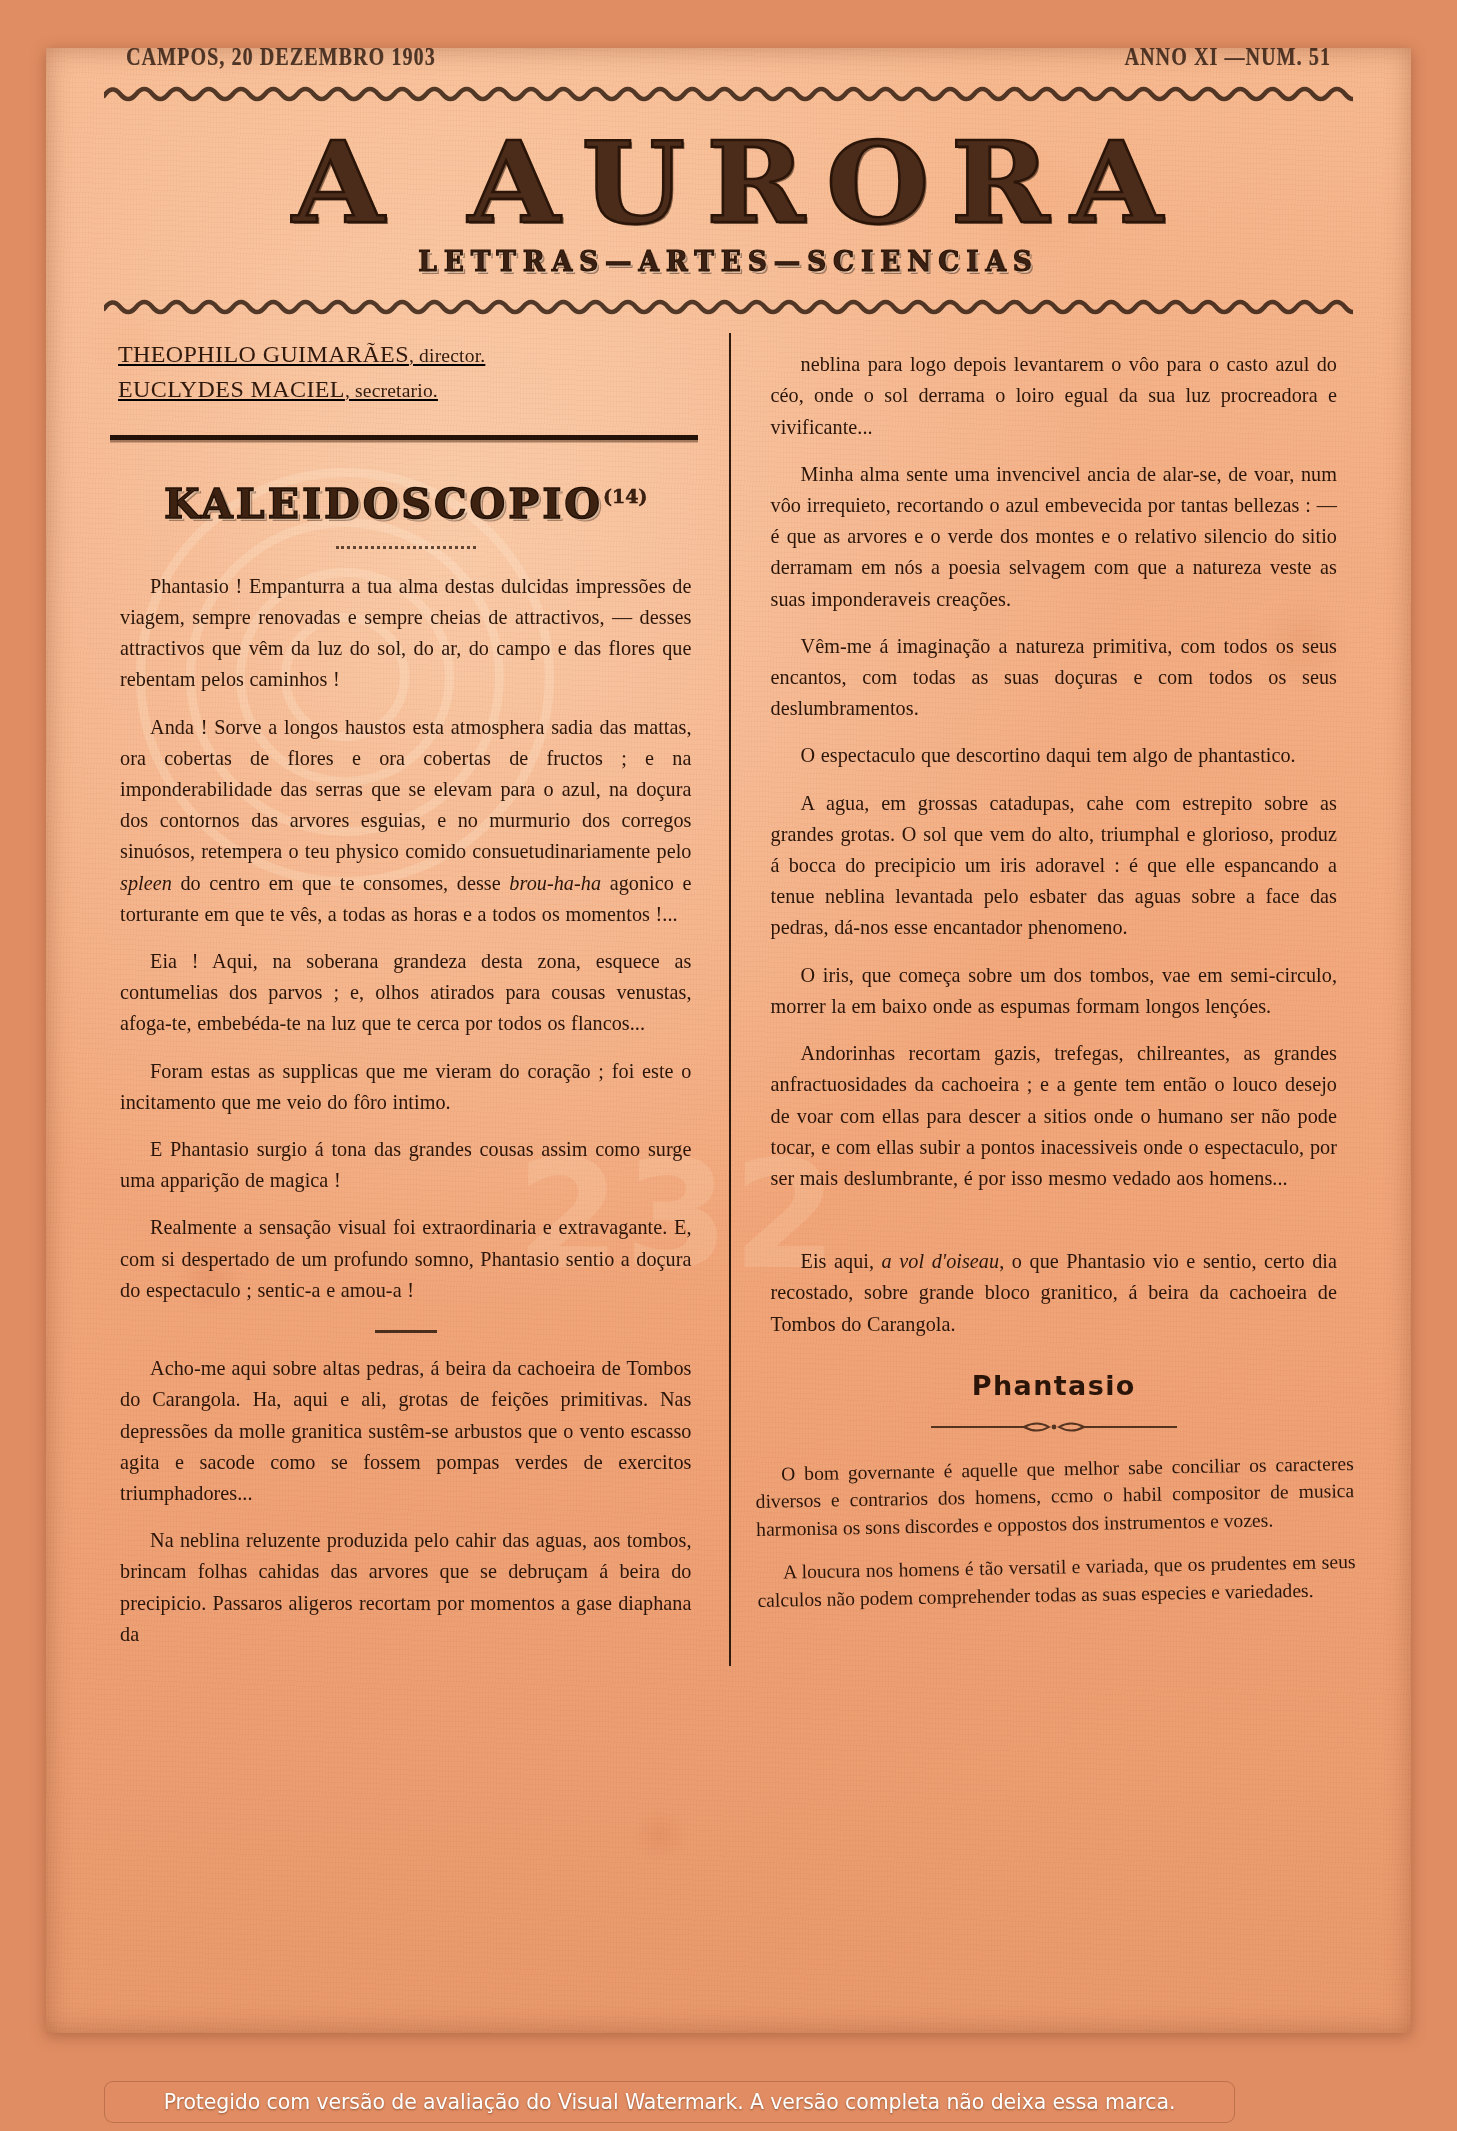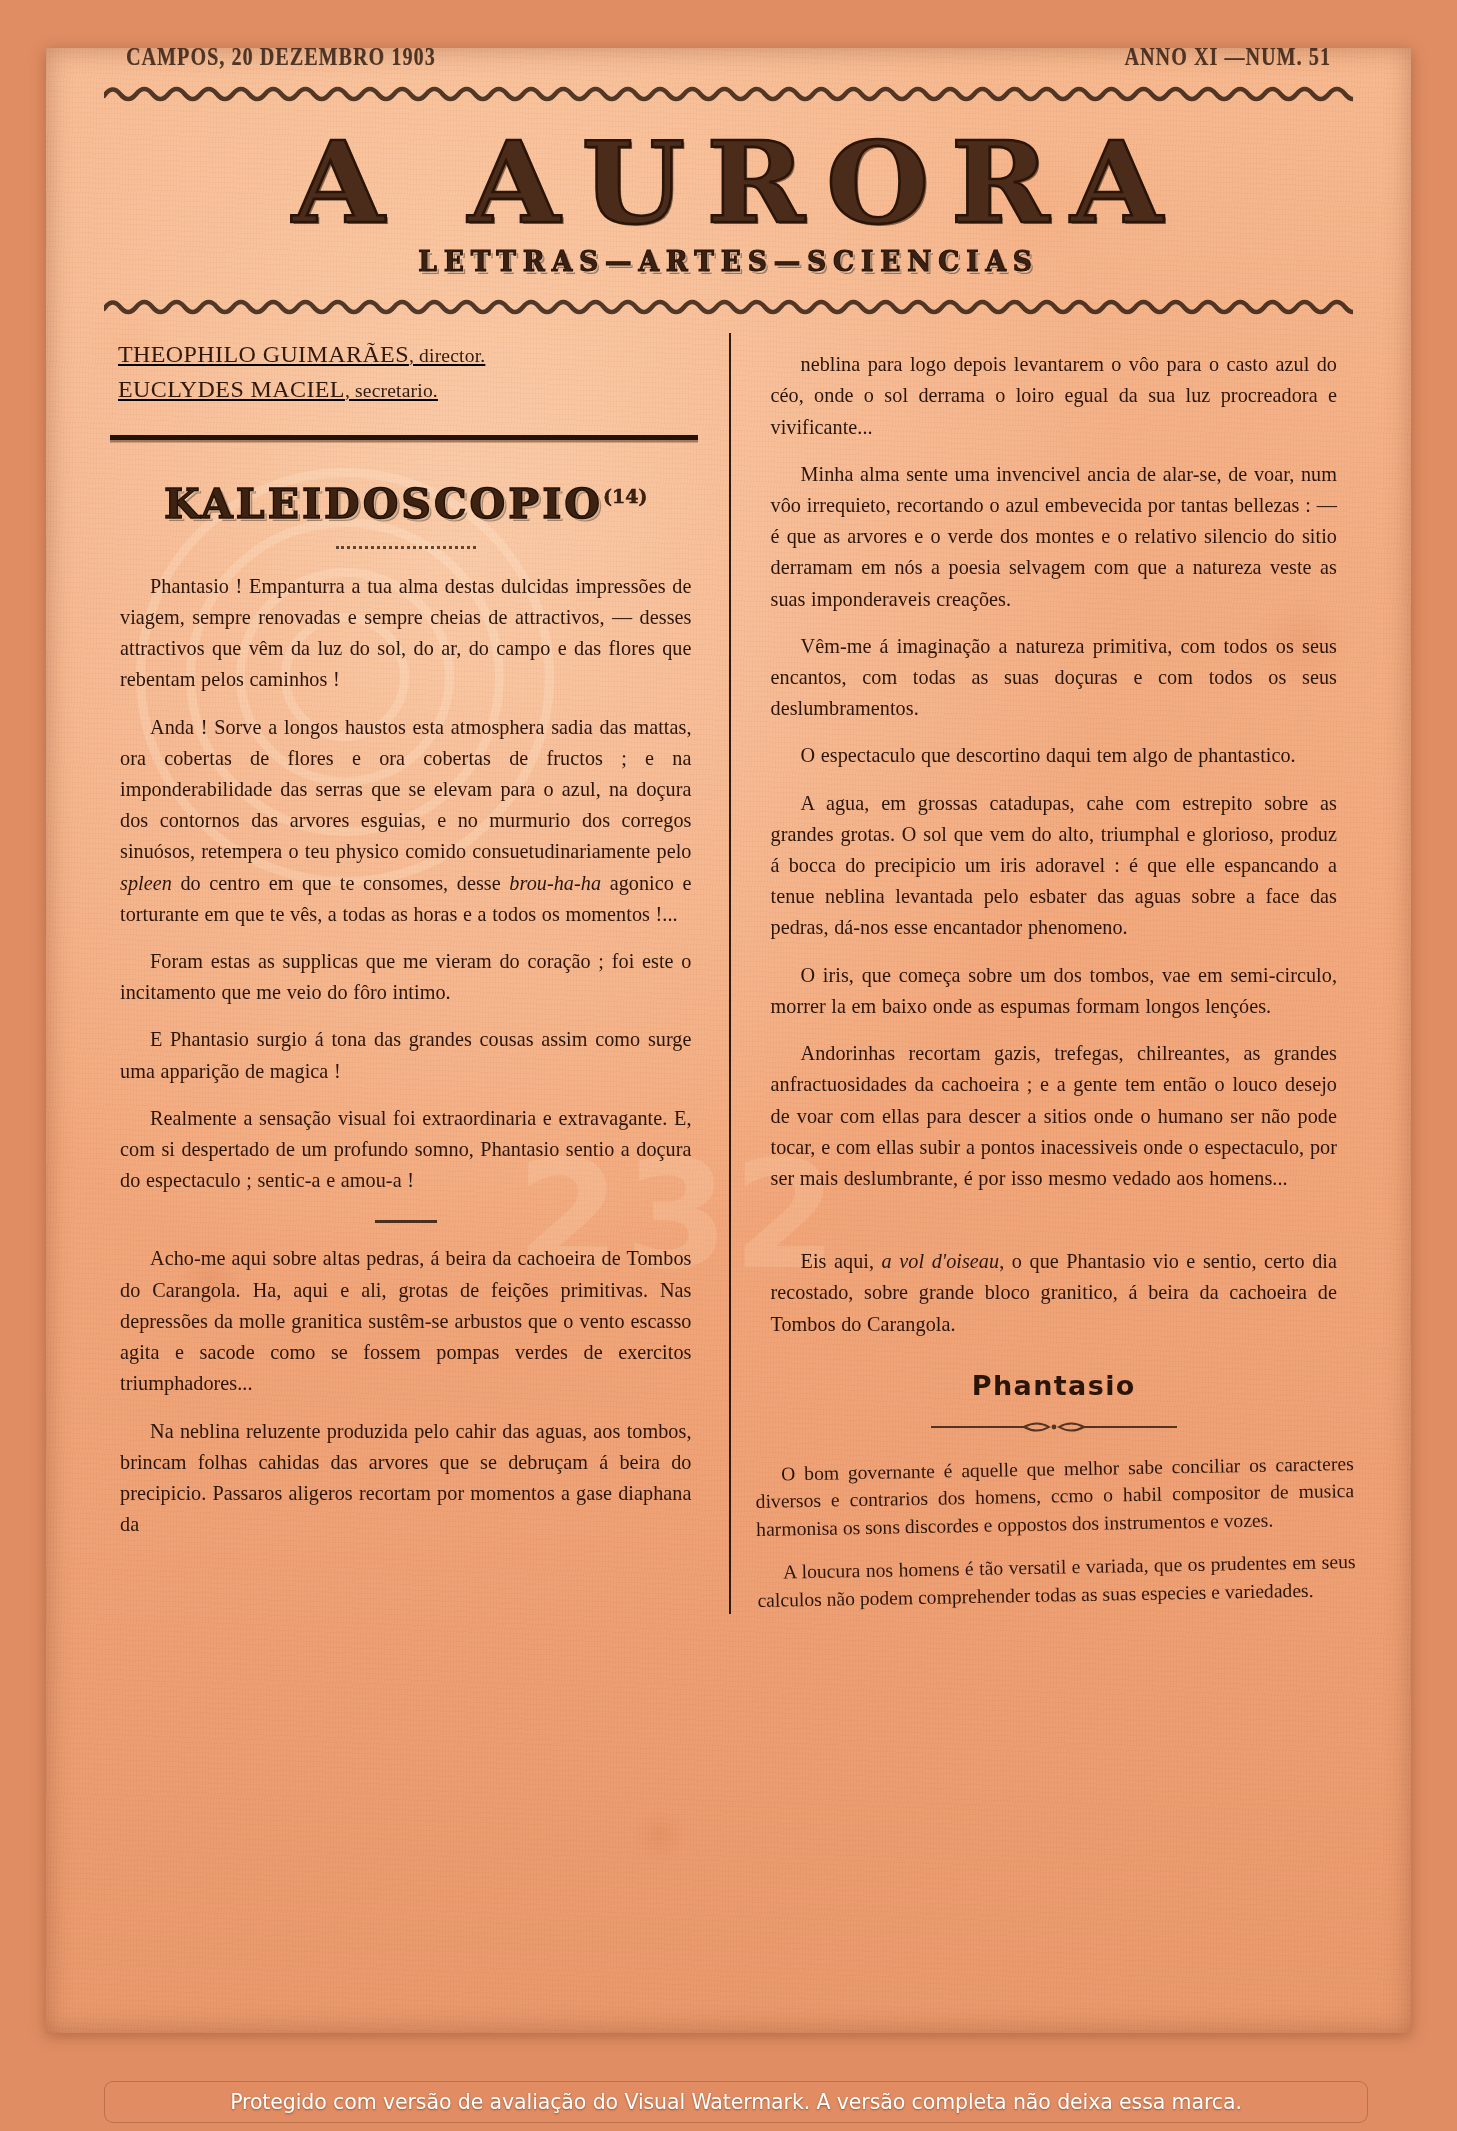--- a/index.html
+++ b/index.html
@@ -218,21 +218,21 @@
     color:#2b1509;
     text-align:justify;
     text-indent:26px;
   }
   .filler p:last-child{margin-bottom:0;}
 
   
   #wm-bar{
     position:absolute;z-index:20;
     left:104px;bottom:8px;
-    width:1264px;height:42px;
+    width:1131px;height:42px;
     background:rgba(226,140,99,.62);
     border:1.5px solid rgba(120,62,35,.35);
     border-radius:9px;
     display:flex;align-items:center;justify-content:center;
     box-sizing:border-box;
   }
   #wm-bar span{
     font-family:"DejaVu Sans", sans-serif;
     font-size:20.5px;
     color:#ffffff;
@@ -292,20 +292,21 @@
         <div class="thick-rule"></div>
 
         <div class="art-title">
           <span>KALEIDOSCOPIO</span><sup>(14)</sup>
         </div>
         <div class="dotted-rule"></div>
 
         <div class="body lead" id="left-body">
             <p>Phantasio ! Empanturra a tua alma destas dulcidas impressões de viagem, sempre renovadas e sempre cheias de attractivos, — desses attractivos que vêm da luz do sol, do ar, do campo e das flores que rebentam pelos caminhos !</p>
             <p>Anda ! Sorve a longos haustos esta atmosphera sadia das mattas, ora cobertas de flores e ora cobertas de fructos ; e na imponderabilidade das serras que se elevam para o azul, na doçura dos contornos das arvores esguias, e no murmurio dos corregos sinuósos, retempera o teu physico comido consuetudinariamente pelo <i>spleen</i> do centro em que te consomes, desse <i>brou-ha-ha</i> agonico e torturante em que te vês, a todas as horas e a todos os momentos !...</p>
+            <p>Eia ! Aqui, na soberana grandeza desta zona, esquece as contumelias dos parvos ; e, olhos atirados para cousas venustas, afoga-te, embebéda-te na luz que te cerca por todos os flancos...</p>
             <p>Foram estas as supplicas que me vieram do coração ; foi este o incitamento que me veio do fôro intimo.</p>
             <p>E Phantasio surgio á tona das grandes cousas assim como surge uma apparição de magica !</p>
             <p>Realmente a sensação visual foi extraordinaria e extravagante. E, com si despertado de um profundo somno, Phantasio sentio a doçura do espectaculo ; sentic-a e amou-a !</p>
           </div>
 
         <div class="short-rule"></div>
 
         <div class="body" id="left-body-2">
             <p>Acho-me aqui sobre altas pedras, á beira da cachoeira de Tombos do Carangola. Ha, aqui e ali, grotas de feições primitivas. Nas depressões da molle granitica sustêm-se arbustos que o vento escasso agita e sacode como se fossem pompas verdes de exercitos triumphadores...</p>
             <p>Na neblina reluzente produzida pelo cahir das aguas, aos tombos, brincam folhas cahidas das arvores que se debruçam á beira do precipicio. Passaros aligeros recortam por momentos a gase diaphana da</p>

